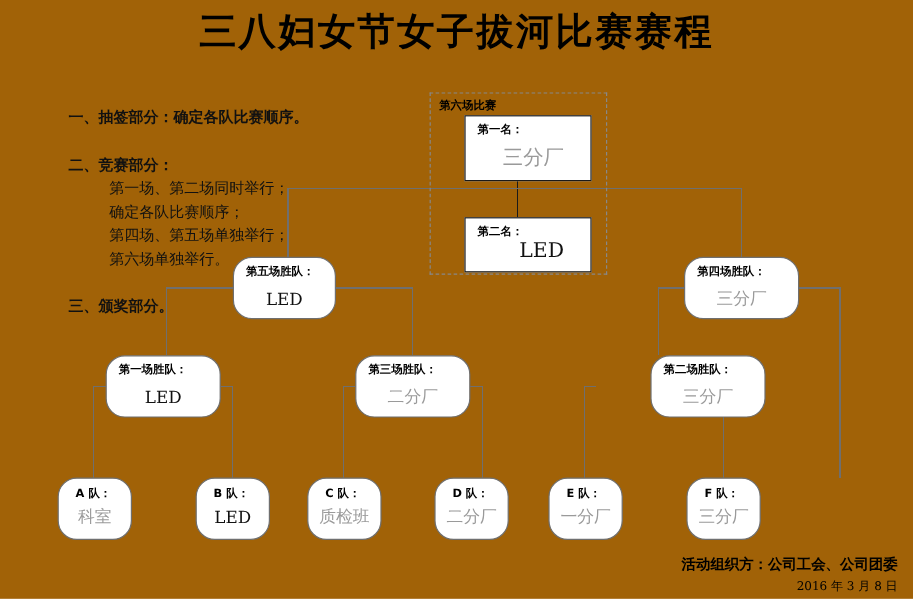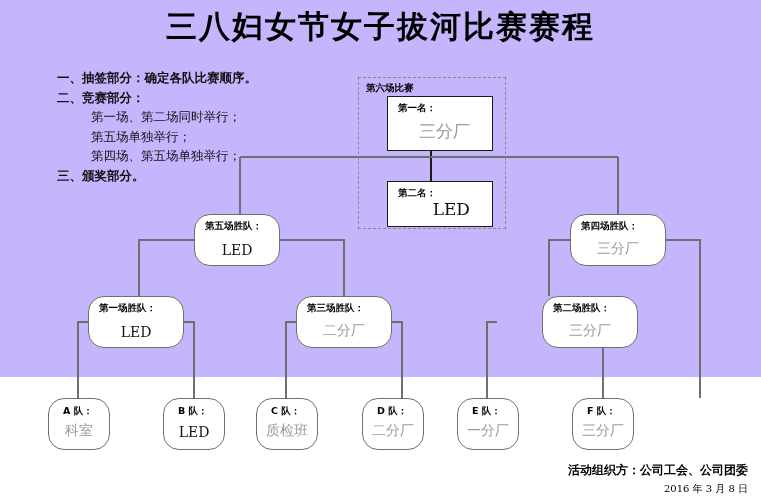--- a/index.html
+++ b/index.html
@@ -1,30 +1,30 @@
 <!DOCTYPE html>
 <html><head>
 <meta charset="utf-8">
 <style>
   html,body{margin:0;padding:0;background:#fff;}
   body{width:761px;height:499px;overflow:hidden;
        font-family:"DejaVu Sans","Liberation Sans",sans-serif;color:#000;}
-  #page{position:relative;width:761px;height:377px;background:#c4b5fd;text-decoration:underline;}
+  #page{position:relative;width:761px;height:499px;background:#a16207;text-decoration:underline;}
 
   .title{
     position:absolute;left:0;top:6px;width:761px;text-align:center;
     font-family:"DejaVu Serif","Liberation Serif",serif;
     font-size:31px;font-weight:bold;letter-spacing:2px;
     color:#000;white-space:nowrap;
   }
 
   .notes{position:absolute;left:57px;top:68px;width:300px;
          font-size:12.5px;line-height:19.5px;color:#111;}
   .note-line{white-space:nowrap;}
-  .note-line.bold{font-weight:bold;}
+  .note-line.bold{font-weight:bold;margin-top:20px;}
   .note-line .lead{font-weight:bold;}
   .note-line.indent{padding-left:34px;}
 
   .dashed-group{
     position:absolute;border:1px dashed #888;background:transparent;
   }
   .group-label{
     position:absolute;font-size:9.5px;font-weight:bold;color:#000;
     white-space:nowrap;
   }
@@ -91,22 +91,23 @@
 
       <path d="M497,322 L487,322 L487,398"></path>
       <path d="M593,322 L603,322 L603,398"></path>
     </g>
   </svg>
 
   <div class="notes">
     <div class="note-line bold"><span class="lead">一、抽签部分：</span><span>确定各队比赛顺序。</span></div>
     <div class="note-line bold"><span class="lead">二、竞赛部分：</span><span></span></div>
     <div class="note-line indent"><span>第一场、第二场同时举行；</span></div>
-    <div class="note-line indent"><span>第五场单独举行；</span></div>
+    <div class="note-line indent"><span>确定各队比赛顺序；</span></div>
     <div class="note-line indent"><span>第四场、第五场单独举行；</span></div>
+    <div class="note-line indent"><span>第六场单独举行。</span></div>
     <div class="note-line bold"><span class="lead">三、颁奖部分。</span></div>
   </div>
 
   <div class="dashed-group" style="left:358px;top:77px;width:146px;height:150px;"></div>
   <div class="group-label" style="left:366px;top:82px;">第六场比赛</div>
 
   <div class="box rect" style="left:387px;top:96px;width:106px;height:55px;">
     <span class="cap">第一名：</span>
     <span class="val">三分厂</span>
   </div>

